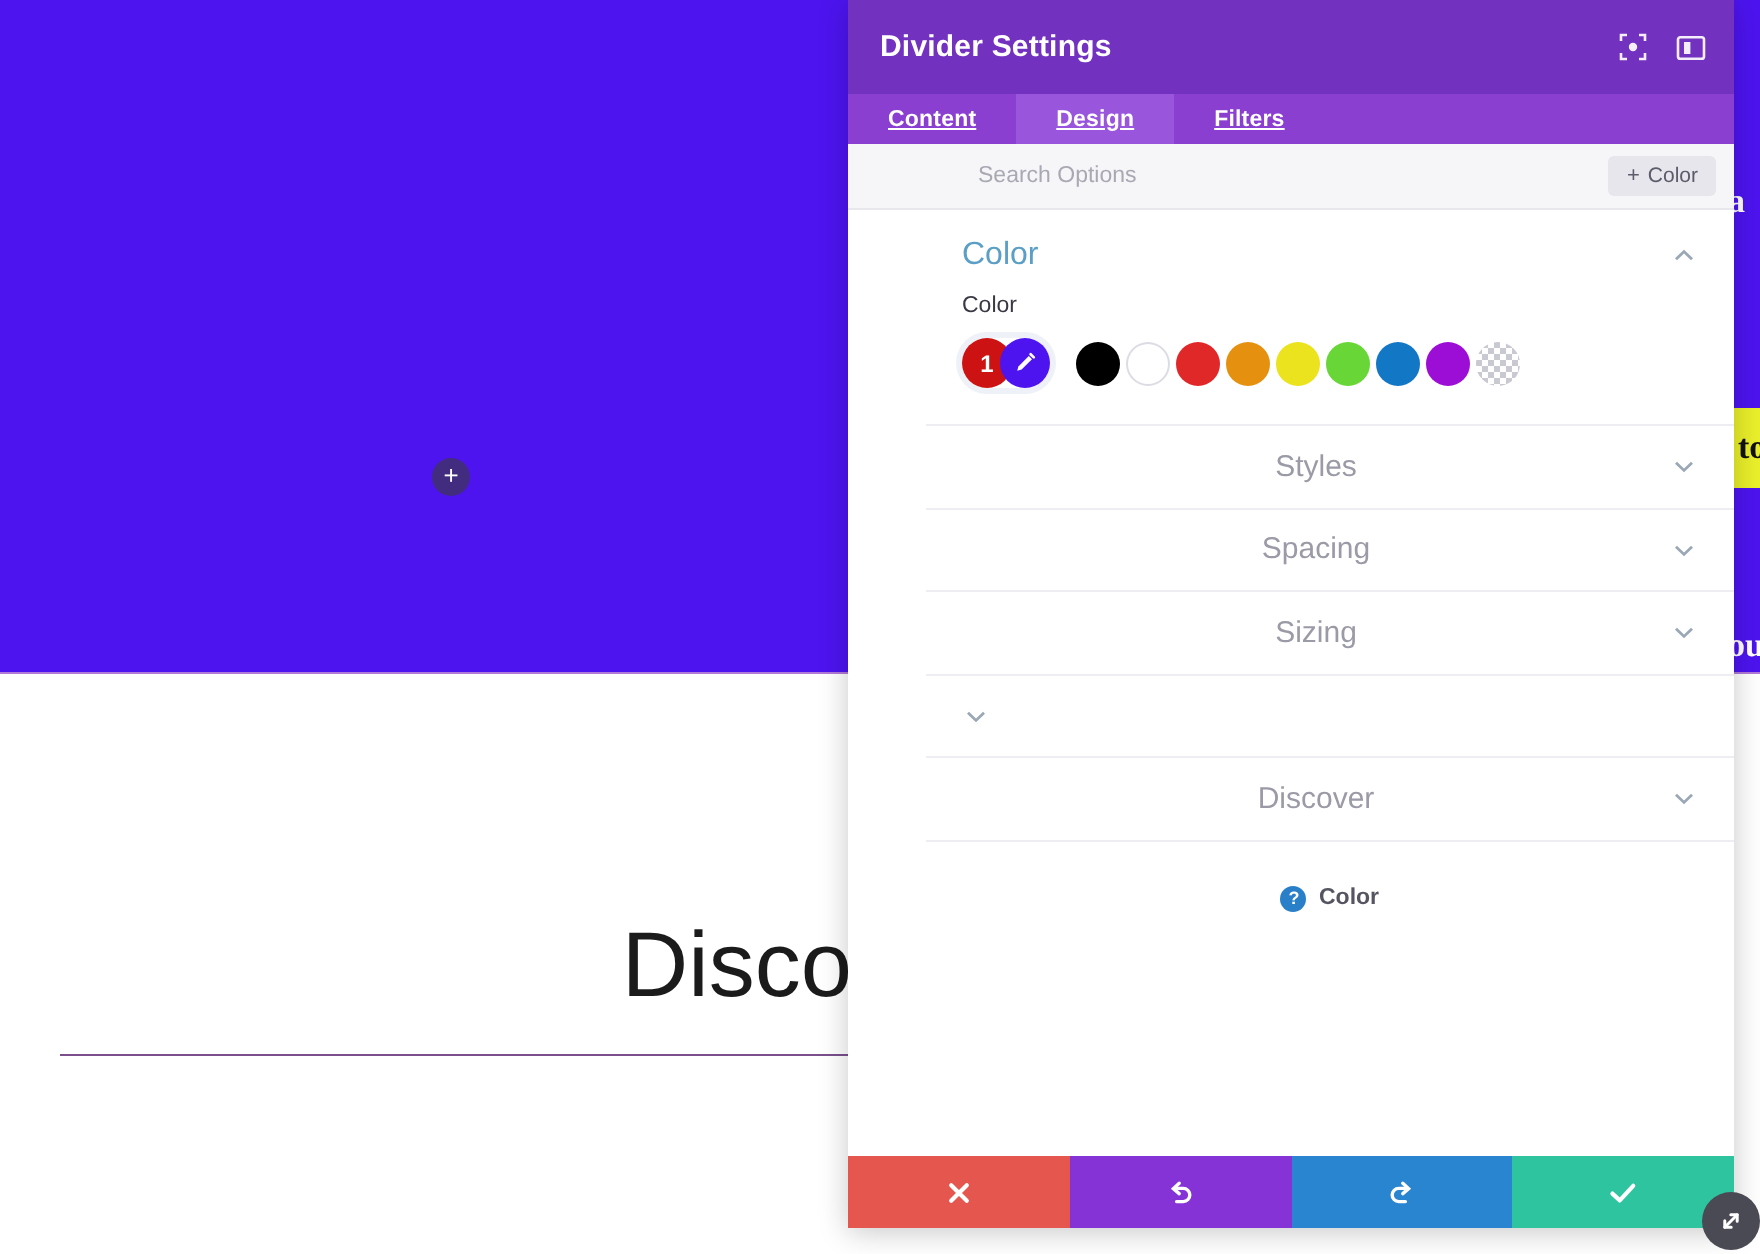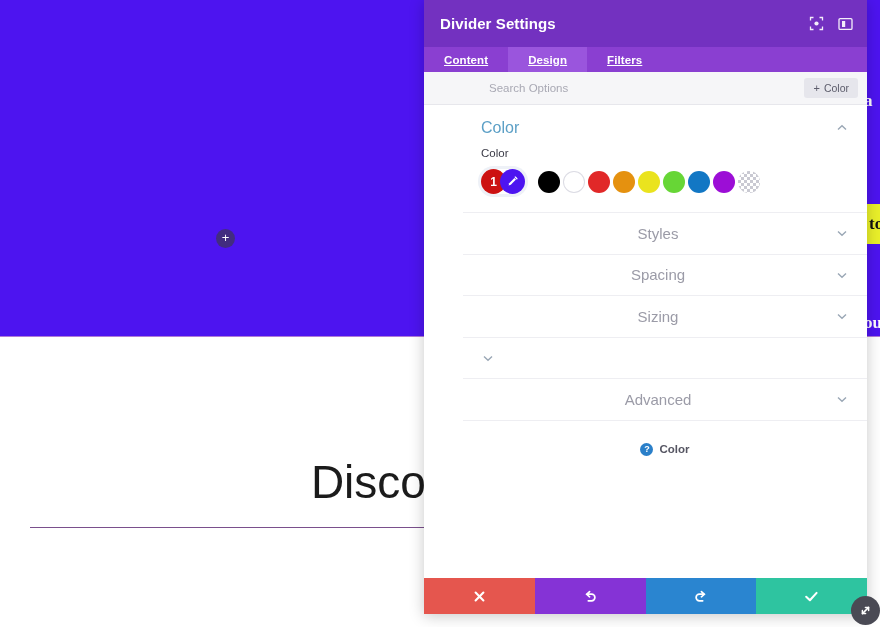--- a/index.html
+++ b/index.html
@@ -380,21 +380,21 @@
 
     <div class="section-row">
       <div class="chev">
         <svg width="14" height="14" viewBox="0 0 14 14" fill="none" stroke="currentColor" stroke-width="1.4">
           <path d="M3 5.4 L7 9.2 L11 5.4"></path>
         </svg>
       </div>
     </div>
 
     <div class="section-row">
-      <div class="section-row-title">Advanced</div>
+      <div class="section-row-title">Discover</div>
       <div class="chev">
         <svg width="14" height="14" viewBox="0 0 14 14" fill="none" stroke="currentColor" stroke-width="1.4">
           <path d="M3 5.4 L7 9.2 L11 5.4"></path>
         </svg>
       </div>
     </div>
 
     <div class="help-row">
       <div class="help-icon">?</div>
       <div class="help-label">Color</div>

